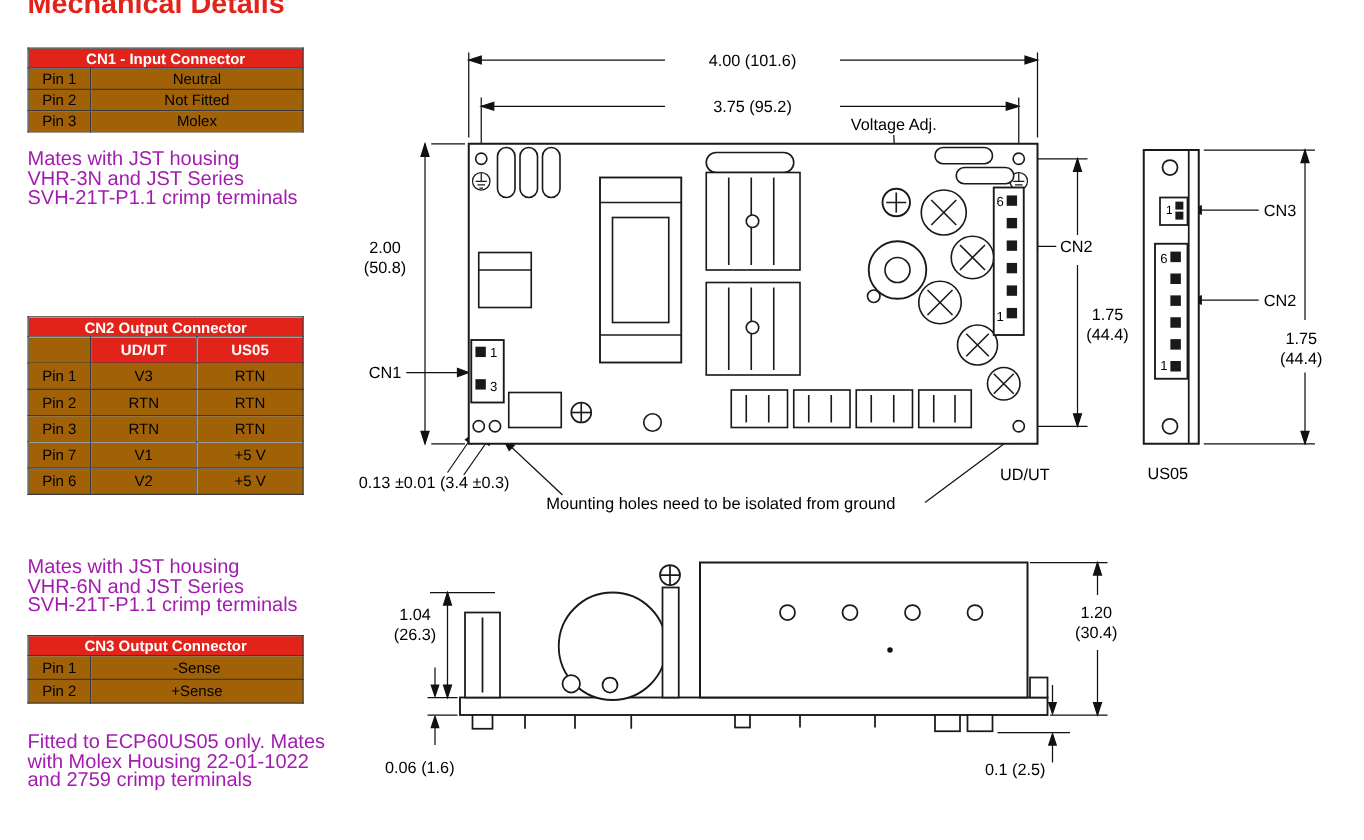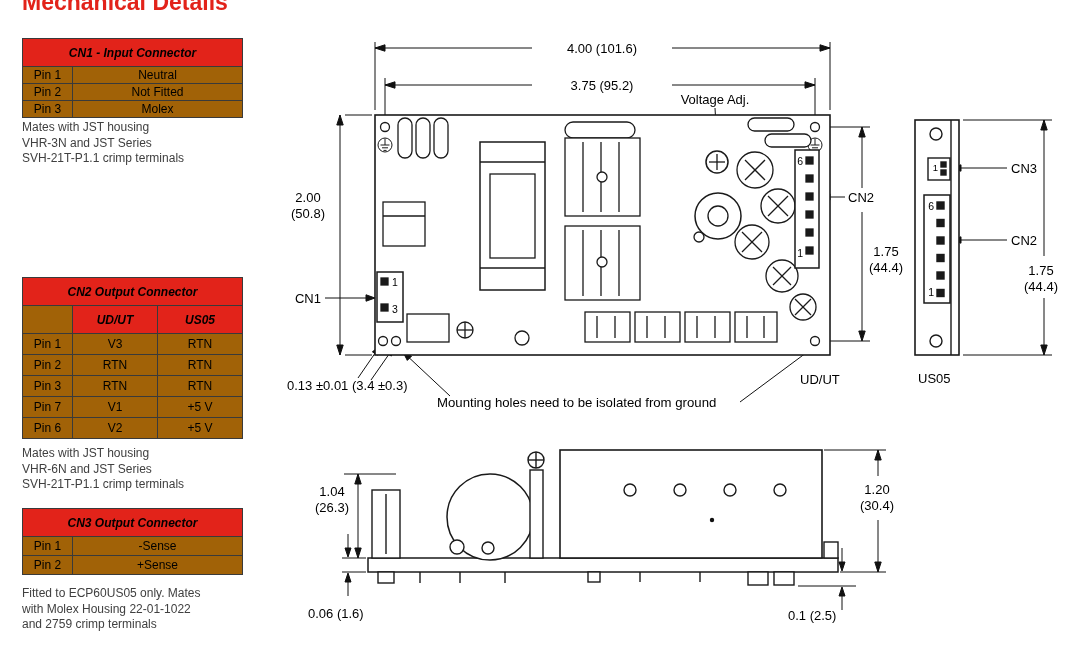--- a/index.html
+++ b/index.html
@@ -18,28 +18,28 @@
     font-size: 23px; font-weight: bold; color: #E2231A;
     white-space: nowrap;
   }
   table.con {
     border-collapse: collapse;
     position: absolute; left: 22px;
     font-size: 12px; text-align: center; color: #000;
     table-layout: fixed;
   }
   table.con th, table.con td { border: 1px solid #3a3a3a; padding: 0 3px; overflow: hidden; }
-  table.con th { background: #E2231A; color: #000000; font-weight: bold; height: 28px; font-style: italic; }
+  table.con th { background: #E2231A; color: #ffffff; font-weight: bold; height: 16px; }
   table.con td { background: #a16207; height: 17px; }
   #cn2-table td { height: 21px; }
   #cn3-table td { height: 19px; }
   .note {
     position: absolute; left: 22px;
-    font-size: 12px; line-height: 15.5px;
-    white-space: pre-line; color: #404040;
+    font-size: 16px; line-height: 15.5px;
+    white-space: pre-line; color: #a21caf;
   }
   .earth-line { display: flex; align-items: center; gap: 4px; white-space: nowrap; }
   svg text { font-family: "Liberation Sans", sans-serif; fill: #000; stroke: none; }
 </style>
 </head>
 <body>
 
 <div class="title">Mechanical Details</div>
 
 <table class="con" id="cn1-table" style="top:38px; width:220px;">
@@ -66,21 +66,21 @@
 </tbody>
   </table>
 
 <div class="note" style="top:120px;">Mates with JST housing
 VHR-3N and JST Series
 SVH-21T-P1.1 crimp terminals</div>
 
 <div class="note" style="top:167px; white-space:normal;">
 </div>
 
-<table class="con" id="cn2-table" style="top:253px; width:220px;margin-top:24px;">
+<table class="con" id="cn2-table" style="top:253px; width:220px;">
   <colgroup>
       <col style="width:50px">
       <col style="width:85px">
       <col style="width:85px">
     </colgroup>
   <tbody>
       <tr>
         <th colspan="3">CN2 Output Connector</th>
       </tr>
   <tr>

